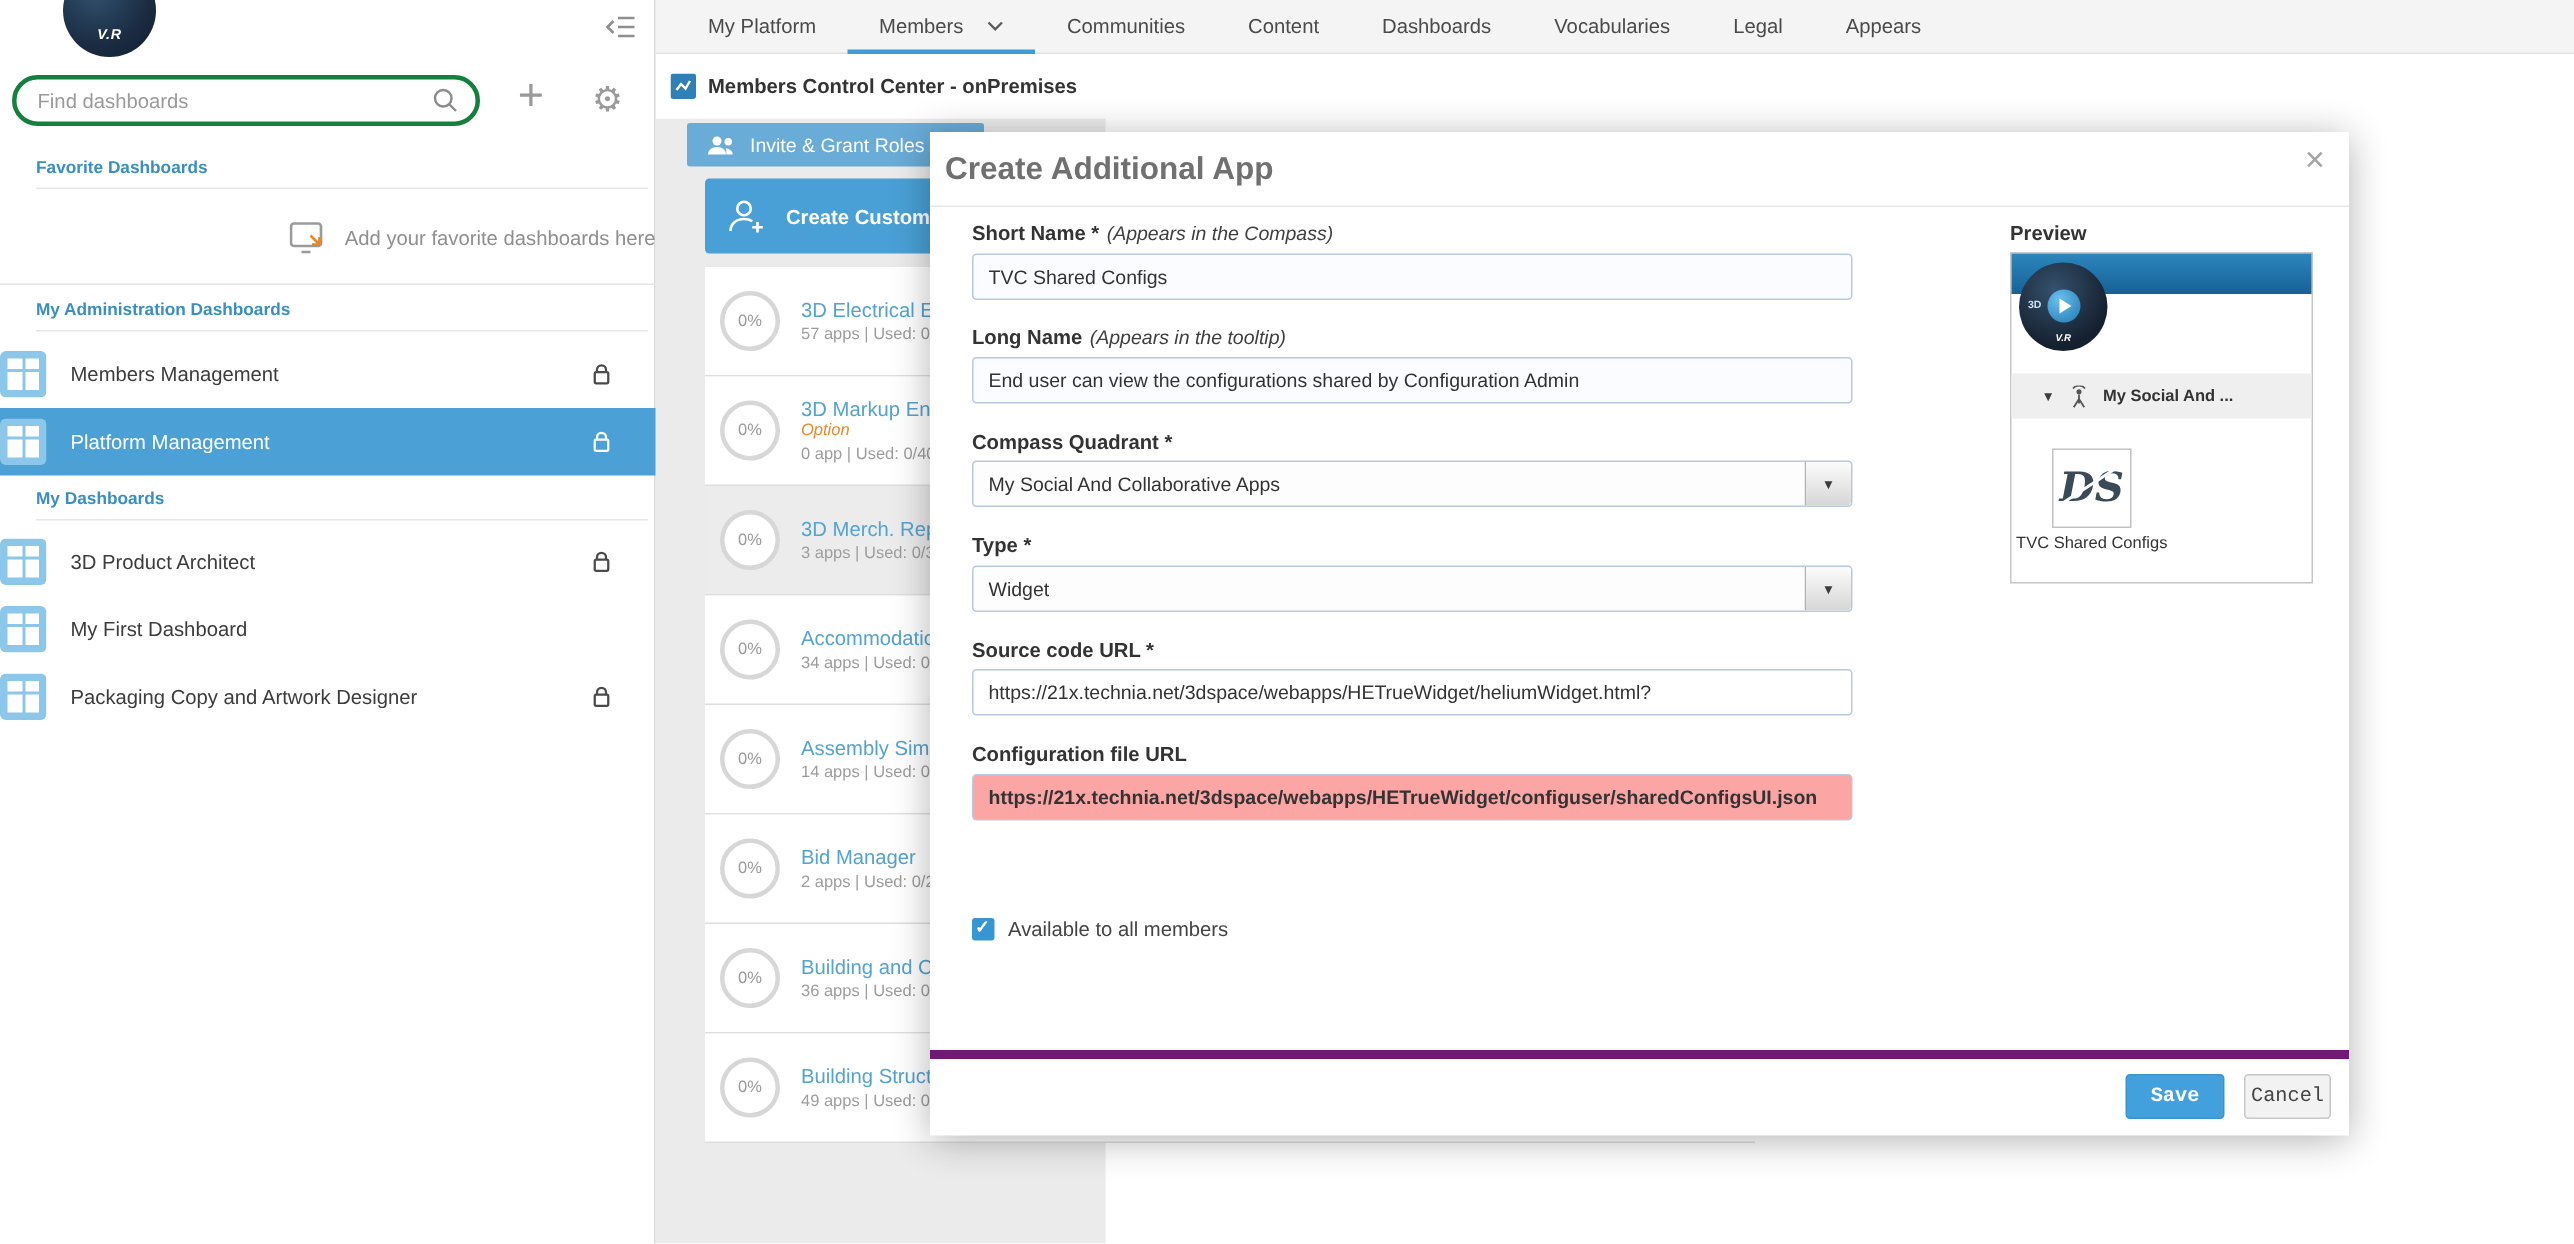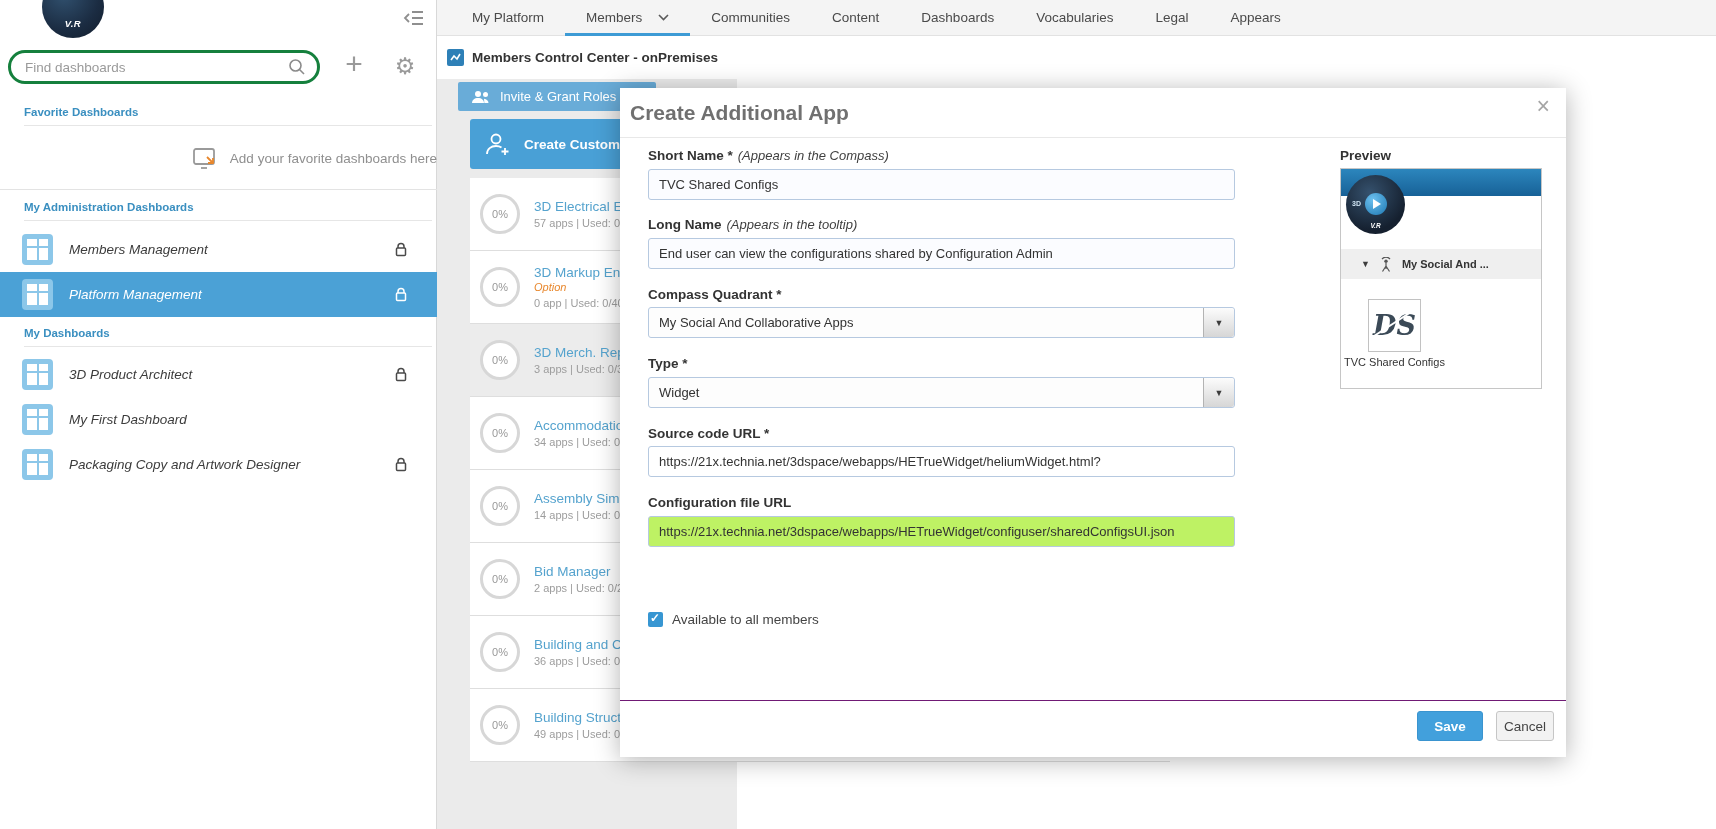--- a/index.html
+++ b/index.html
@@ -27,21 +27,21 @@
   .section-title { position:absolute; left:24px; right:4px; font-size:11.5px; font-weight:bold; color:#3a8fc0; padding-bottom:7px; border-bottom:1px solid #e6e6e6; }
   .t-fav   { top:106px; }
   .t-admin { top:201px; }
   .t-my    { top:327px; }
   .fav-hint { position:absolute; left:0; top:128px; width:437px; height:62px; display:flex; align-items:center; justify-content:flex-end; gap:11px; border-bottom:1px solid #e3e3e3; }
   .fav-hint-text { font-size:13.5px; color:#8f8f8f; }
 
   .dash-group { position:absolute; left:0; width:437px; }
   .g-admin { top:227px; }
   .g-my    { top:352px; }
-  .dash-item { height:45px; display:flex; align-items:center; padding-left:22px; cursor:pointer;font-style:italic; }
+  .dash-item { height:45px; display:flex; align-items:center; cursor:pointer; }
   .dash-item.selected { background:#4BA1D6; }
   .dash-icon { flex:none; margin-right:16px; }
   .dash-label { flex:1; font-size:13.5px; color:#3c3c3c; white-space:nowrap; overflow:hidden; text-overflow:ellipsis; }
   .dash-item.selected .dash-label { color:#fff; }
   .lock { flex:none; margin-left:8px; margin-right:30px; color:#4a4a4a; }
   .dash-item.selected .lock { color:#fff; }
 
   
   .topnav { position:absolute; left:437px; top:0; width:1279px; height:36px; background:#f4f4f4; border-bottom:1px solid #e2e2e2; display:flex; padding-left:14px; z-index:5; }
   .tab { position:relative; display:flex; align-items:center; gap:16px; padding:0 21px; font-size:13.5px; color:#4a4a4a; cursor:pointer; white-space:nowrap; }
@@ -71,21 +71,21 @@
   
   .modal { position:absolute; left:620px; top:88px; width:946px; height:669px; background:#fff; z-index:30; box-shadow:0 3px 24px rgba(0,0,0,.3); }
   .modal-title { position:absolute; left:10px; top:13px; font-size:21px; font-weight:bold; color:#707070; }
   .modal-close { position:absolute; right:16px; top:5px; font-size:23px; color:#a5a5a5; cursor:pointer; line-height:26px; }
   .modal-divider { position:absolute; left:0; top:49px; width:100%; height:1px; background:#e8e8e8; }
 
   .f-label { position:absolute; left:28px; font-size:13.5px; font-weight:bold; color:#333; white-space:nowrap; }
   .f-hint  { font-weight:normal; font-style:italic; font-size:13px; color:#3f3f3f; margin-left:5px; }
   .f-input { position:absolute; left:28px; width:587px; height:31px; border:1px solid #b6c9e0; border-radius:3px; padding:0 10px;
     font-size:13px; color:#333; font-family:inherit; background:#fbfcff; outline:none; }
-  .f-input.focused { background:#bef264; }
+  .f-input.focused { background:#fca5a5;font-weight:bold; }
   .f-select { position:absolute; left:28px; width:587px; height:31px; border:1px solid #b6c9e0; border-radius:3px; background:#fdfdfd; cursor:pointer; }
   .sel-text { position:absolute; left:10px; top:0; line-height:29px; font-size:13px; color:#333; white-space:nowrap; }
   .sel-btn { position:absolute; right:0; top:0; width:31px; height:29px; border-left:1px solid #b3b3b3;
     background:linear-gradient(#fcfcfc,#d6d6d6); border-radius:0 3px 3px 0;
     display:flex; align-items:center; justify-content:center; font-size:9px; color:#3c3c3c; cursor:pointer; }
 
   .lab1{top:60px}  .in1{top:81px}
   .lab2{top:129px} .in2{top:150px}
   .lab3{top:199px} .in3{top:219px}
   .lab4{top:268px} .in4{top:289px}
@@ -110,21 +110,21 @@
   .play::after { content:""; position:absolute; left:8px; top:6px; border-left:8px solid #fff; border-top:5px solid transparent; border-bottom:5px solid transparent; }
   .pv-row { position:absolute; left:0; top:80px; width:100%; height:30px; background:#efefef; display:flex; align-items:center; gap:9px; padding-left:20px; cursor:pointer; }
   .pv-caret { font-size:9px; color:#3c3c3c; }
   .pv-quadrant { font-size:11px; font-weight:bold; color:#333; white-space:nowrap; }
   .ds-tile { position:absolute; left:27px; top:130px; width:53px; height:53px; border:1px solid #c2c2c2; background:#fff;
     display:flex; align-items:center; justify-content:center; }
   .ds-logo { font-family:"DejaVu Serif", serif; font-style:italic; font-weight:bold; font-size:27px; color:#3b4a57; position:relative; line-height:1; }
   .ds-logo::after { content:""; position:absolute; left:-4px; top:12px; width:44px; height:2px; background:#fff; transform:rotate(-33deg); }
   .pv-appname { position:absolute; left:0; top:187px; width:107px; text-align:center; font-size:11px; line-height:12.5px; color:#333; }
 
-  .modal-footer { position:absolute; left:0; top:612px; width:100%; height:57px; border-top:1px solid #701a75; }
+  .modal-footer { position:absolute; left:0; top:612px; width:100%; height:57px; border-top:6px solid #701a75;font-family:Liberation Mono, monospace; }
   .btn-save { position:absolute; left:797px; top:10px; width:66px; height:30px; background:#42a0dc; border:1px solid #3a94cf; border-radius:3px;
     color:#fff; font-size:13.5px; font-weight:bold; display:flex; align-items:center; justify-content:center; cursor:pointer; }
   .btn-cancel { position:absolute; left:876px; top:10px; width:58px; height:30px; background:#f2f2f2; border:1px solid #c6c6c6; border-radius:3px;
     color:#444; font-size:13.5px; display:flex; align-items:center; justify-content:center; cursor:pointer; }
 </style>
 </head>
 <body>
 
 <div class="sidebar">
   <div class="logo-circle">

